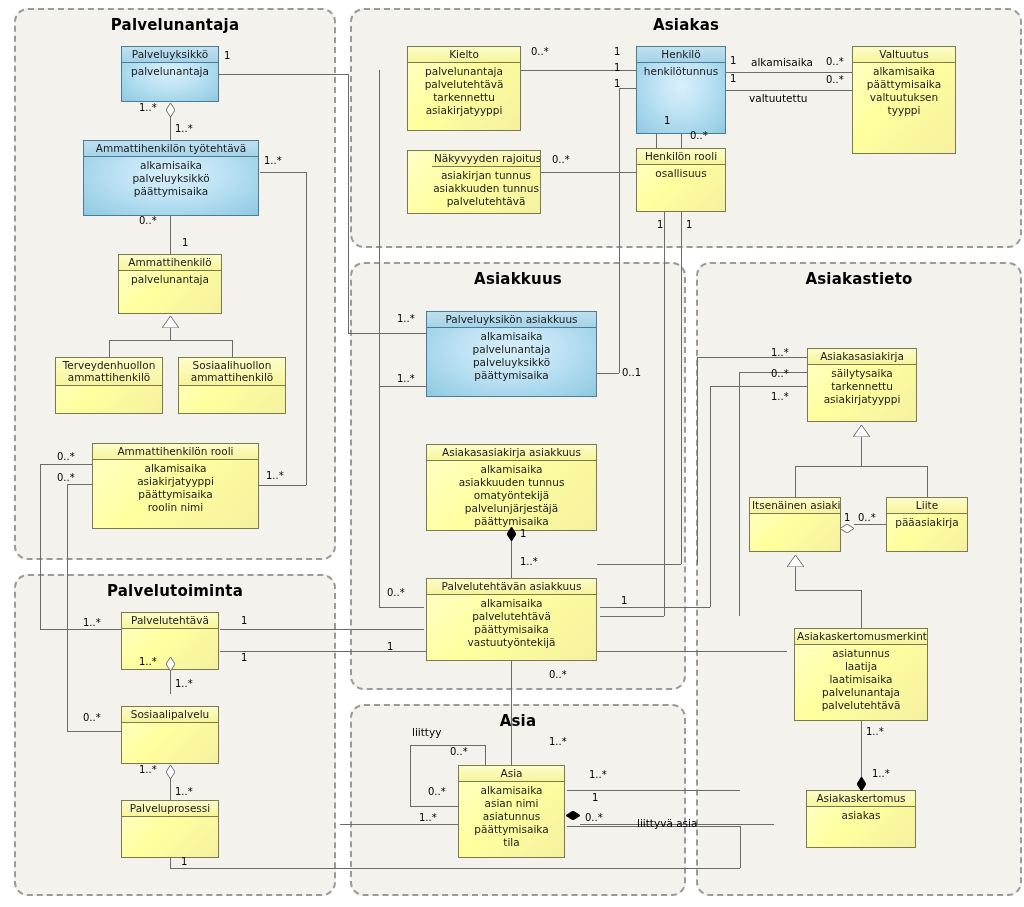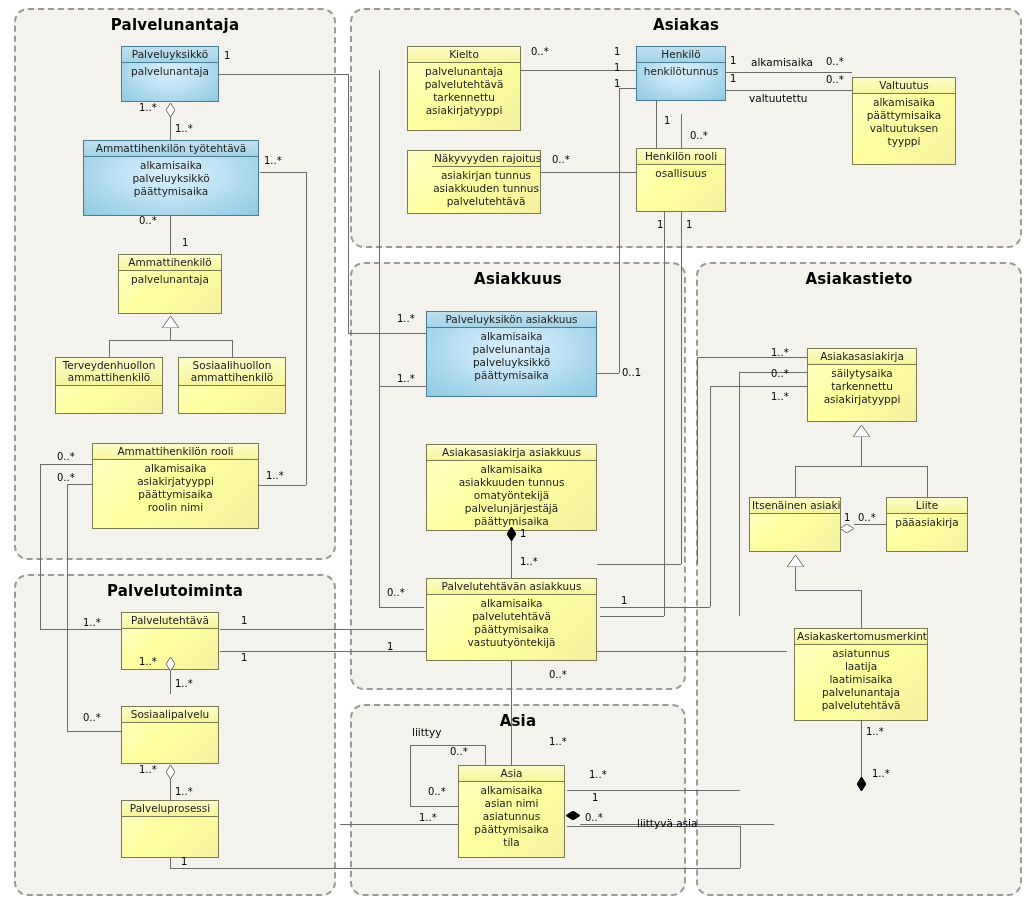--- a/index.html
+++ b/index.html
@@ -360,28 +360,28 @@
 
   <div class="cls" style="left:407px; top:150px; width:134px; height:64px;padding-left:24px;">
     <div class="hdr">Näkyvyyden rajoitus</div>
     <div class="attrs">
       <div>asiakirjan tunnus</div>
       <div>asiakkuuden tunnus</div>
       <div>palvelutehtävä</div>
     </div>
   </div>
 
-  <div class="cls blue" style="left:636px; top:46px; width:90px; height:55px;">
+  <div class="cls blue" style="left:636px; top:46px; width:90px; height:88px;">
     <div class="hdr">Henkilö</div>
     <div class="attrs">
       <div>henkilötunnus</div>
     </div>
   </div>
 
-  <div class="cls" style="left:852px; top:46px; width:104px; height:88px;margin-top:31px;">
+  <div class="cls" style="left:852px; top:46px; width:104px; height:108px;">
     <div class="hdr">Valtuutus</div>
     <div class="attrs">
       <div>alkamisaika</div>
       <div>päättymisaika</div>
       <div>valtuutuksen tyyppi</div>
     </div>
   </div>
 
   <div class="cls" style="left:636px; top:148px; width:90px; height:64px;">
     <div class="hdr">Henkilön rooli</div>
@@ -457,20 +457,26 @@
     <div class="hdr">Asiakaskertomusmerkintä</div>
     <div class="attrs">
       <div>asiatunnus</div>
       <div>laatija</div>
       <div>laatimisaika</div>
       <div>palvelunantaja</div>
       <div>palvelutehtävä</div>
     </div>
   </div>
 
+  <div class="cls" style="left:806px; top:790px; width:110px; height:58px;">
+    <div class="hdr">Asiakaskertomus</div>
+    <div class="attrs">
+      <div>asiakas</div>
+    </div>
+  </div>
 
   <div class="mult" style="left:224px; top:50px;">1</div>
   <div class="mult" style="left:139px; top:102px;">1..*</div>
   <div class="mult" style="left:175px; top:123px;">1..*</div>
   <div class="mult" style="left:264px; top:155px;">1..*</div>
   <div class="mult" style="left:139px; top:215px;">0..*</div>
   <div class="mult" style="left:182px; top:237px;">1</div>
   <div class="mult" style="left:57px; top:451px;">0..*</div>
   <div class="mult" style="left:57px; top:472px;">0..*</div>
   <div class="mult" style="left:266px; top:470px;">1..*</div>

